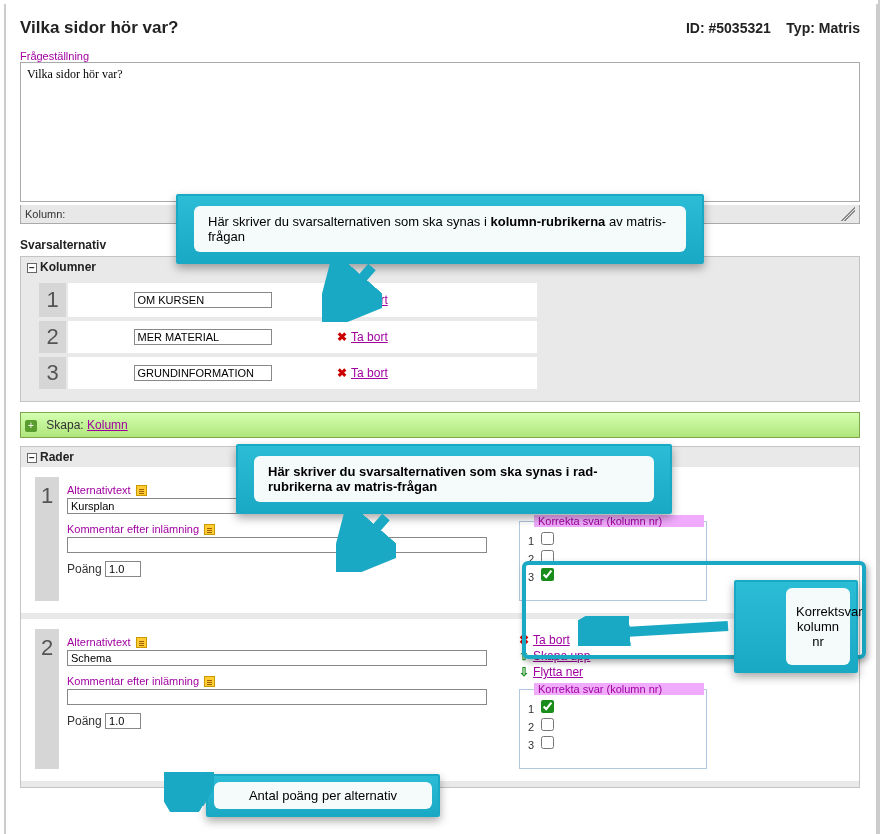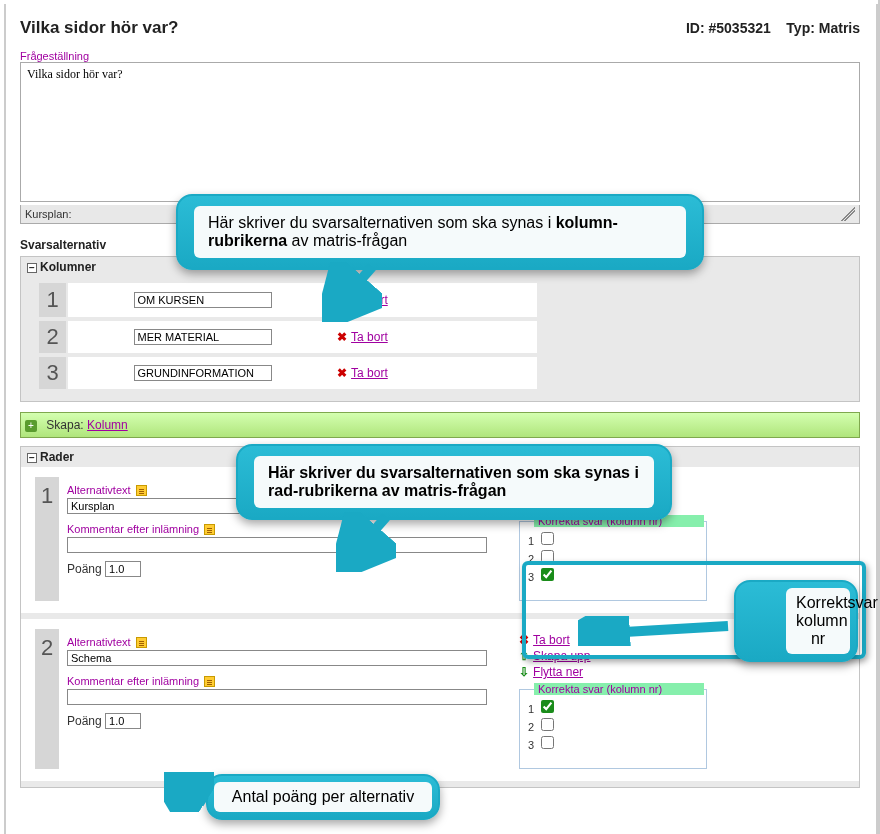--- a/index.html
+++ b/index.html
@@ -223,21 +223,21 @@
   .correct-box {
     border: 1px solid #b0c8e0;
     margin-top: 10px;
     width: 188px;
     padding: 6px 8px 6px 8px;
   }
   .correct-box legend {
     color: #a000a0;
     font-size: 11px;
     padding: 0 4px;
-    background: #86efac;
+    background: #f0abfc;
     position: relative;
     top: -13px;
     left: 6px;
   }
   .correct-box .opts {
     position: relative;
     top: -8px;
   }
   .correct-box label {
     display: block;
@@ -248,25 +248,25 @@
   .correct-box input[type=checkbox] {
     margin-left: 4px;
     accent-color: #1a8c1a;
   }
 
   
   .callout {
     position: absolute;
     background: linear-gradient(#2bbcd6, #1aa9c4);
     border: 2px solid #1aa9c4;
-    border-radius: 16px;
+    border-radius: 2px;
     box-shadow: 0 4px 10px rgba(0,0,0,.35);
     padding: 10px 16px;
     color: #000;
-    font-size: 16px;
+    font-size: 13px;
     z-index: 50;
   }
   .callout .inner-c {
     background: #f5fafb;
     border-radius: 6px;
     padding: 8px 14px;
   }
   
   .highlight-rect {
     position: absolute;
@@ -297,21 +297,21 @@
         <b>#5035321</b>
         &nbsp;&nbsp;
         <b>Typ:</b>
         <b>Matris</b>
       </div>
     </div>
 
     <div class="field-label">Frågeställning</div>
     <textarea class="question-text" style="">Vilka sidor hör var?</textarea>
     <div class="element-bar">
-      <span>Kursplan:</span>
+      <span>Kolumn:</span>
       <span class="resize-grip"></span>
     </div>
 
     <div class="section-label">Svarsalternativ</div>
 
     
     <div class="panel">
       <div class="panel-header">
         <span class="toggle">−</span><span>Kolumner</span>
       </div>
@@ -432,21 +432,21 @@
           </defs>
         <line x1="50" y1="5" x2="15" y2="45" stroke="#1aa9c4" stroke-width="10" marker-end="url(#ah2)"></line>
         </svg>
     </div>
 
     
     <div class="highlight-rect" style="left:516px; top:557px; width:344px; height:98px;"></div>
 
     
     <div class="callout" style="left:728px; top:576px; width:124px; padding:6px;">
-      <div class="inner-c" style="padding:6px 10px; text-align:center;margin-left:44px;">
+      <div class="inner-c" style="padding:16px 10px; text-align:center;margin-left:44px;">
         <span>Korrektsvar</span><br>
         <span>kolumn nr</span>
       </div>
     </div>
     <div class="arrow" style="left:572px; top:612px;">
       <svg width="160" height="30">
           <defs>
             <marker id="ah3" markerWidth="8" markerHeight="8" refX="4" refY="4" orient="auto">
               <path d="M0,0 L8,4 L0,8 Z" fill="#1aa9c4"></path>
             </marker>

